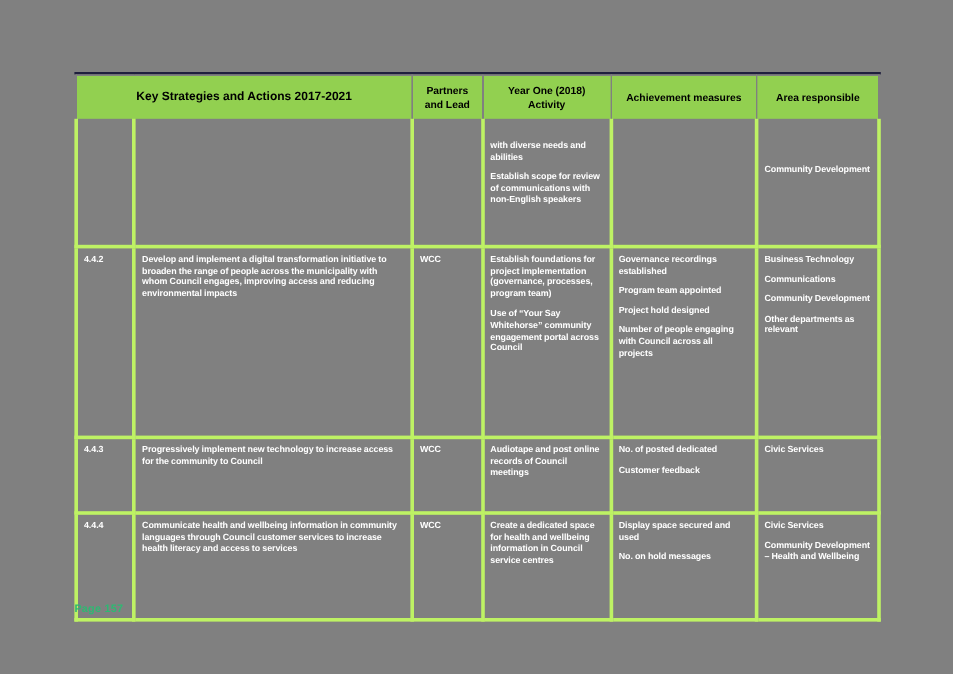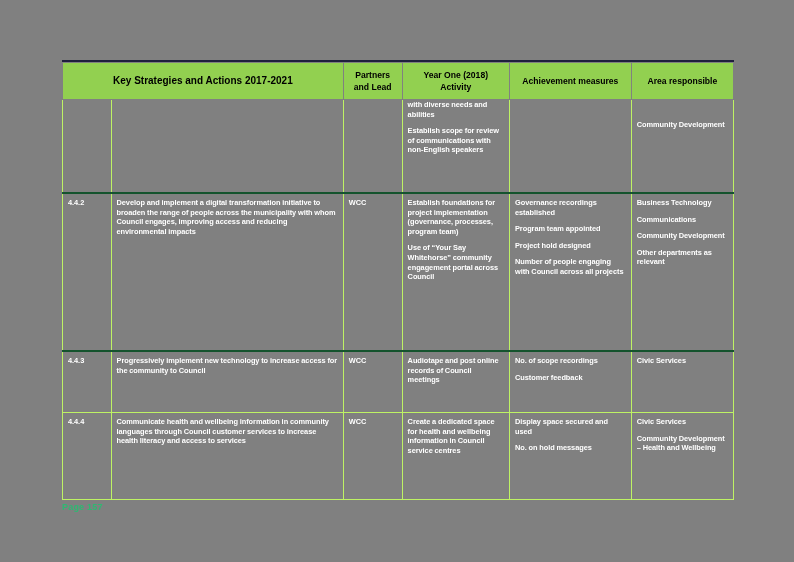--- a/index.html
+++ b/index.html
@@ -29,21 +29,21 @@
     left: 62px;
     top: 62px;
     width: 672px;
     border-collapse: collapse;
     table-layout: fixed;
   }
 
   .doc-table td, .doc-table th {
     vertical-align: top;
     padding: 4px 5px 4px 5px;
-    border: 1px solid #bef264;
+    border: 3px solid #bef264;
     color: #ffffff;
     background: #808080;
     font-size: 7.4px;
     line-height: 9.6px;
     font-weight: bold;
     text-align: left;
     letter-spacing: -0.05px;
     word-spacing: -0.2px;
     overflow: hidden;
   }
@@ -74,21 +74,21 @@
   col.c-year  { width: 104px; }
   col.c-ach   { width: 118px; }
   col.c-area  { width: 99px;  }
 
   
   tr.row-clip td {
     border-top: none;
     height: 84px;
   }
   tr.row-clip td.clip-inner {
-    padding-top: 0;
+    padding-top: 16px;
   }
 
   tr.row-441 td { height: 148px; }
   tr.row-443 td { height: 52px; margin-left: 20px;  }
   tr.row-444 td { height: 78px;  }
 
   .cell-p {
     margin: 0 0 7px 0;
   }
   .cell-p:last-child {
@@ -193,21 +193,21 @@
       </tr>
 
       <tr class="row-443 sep-top">
         <td class="num-cell">4.4.3</td>
         <td>Progressively implement new technology to increase access for the community to Council</td>
         <td>WCC</td>
         <td>
           <p class="cell-p">Audiotape and post online records of Council meetings</p>
         </td>
         <td>
-          <p class="cell-p">No. of scope recordings</p>
+          <p class="cell-p">No. of posted dedicated</p>
           <p class="cell-p">Customer feedback</p>
         </td>
         <td>
           <p class="cell-p">Civic Services</p>
         </td>
       </tr>
 
       <tr class="row-444">
         <td class="num-cell">4.4.4</td>
         <td>Communicate health and wellbeing information in community languages through Council customer services to increase health literacy and access to services</td>

